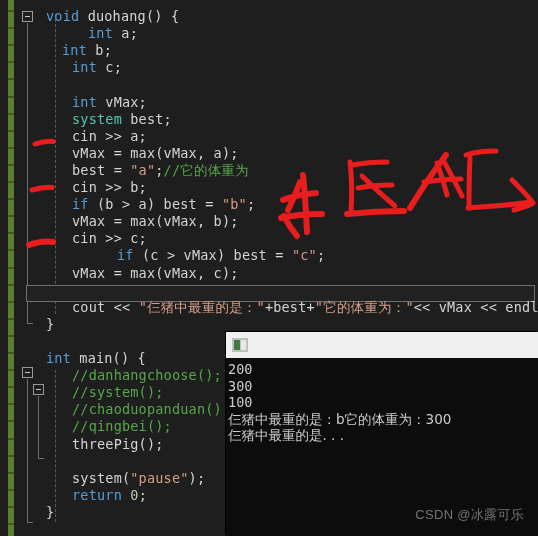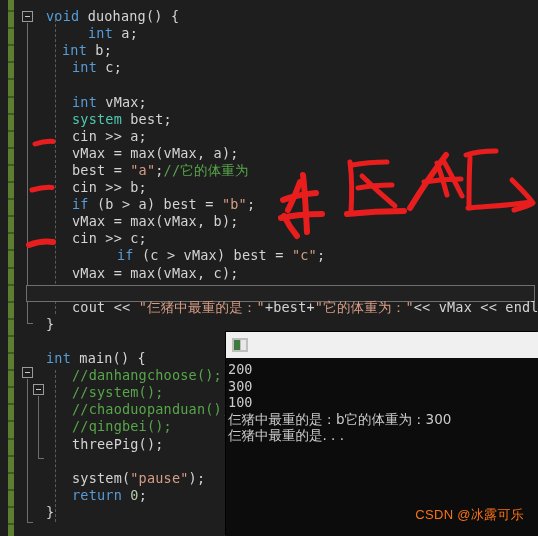--- a/index.html
+++ b/index.html
@@ -49,21 +49,21 @@
   .console-icon{width:16px;height:14px;flex:0 0 auto;position:relative;background:#f0f0f0;}
   .console-icon .k{position:absolute;left:0;top:0;width:16px;height:14px;background:#bfbfbf;}
   .console-icon .g{position:absolute;left:2px;top:2px;width:6px;height:10px;background:#3e7a3e;}
   .console-icon .w{position:absolute;left:9px;top:2px;width:5px;height:10px;background:#e8e8e8;}
   .console-title-text{font-family:"Liberation Sans","DejaVu Sans",sans-serif;font-size:11.5px;
                       color:#555;white-space:nowrap;}
   .console-body{padding:3px 0 0 2px;color:#cccccc;font-size:13.5px;line-height:16.5px;
                 font-family:"DejaVu Sans Mono","Liberation Mono",monospace;white-space:pre;}
   .console-body .cjk{font-family:"DejaVu Sans","Liberation Sans",sans-serif;}
 
-  .watermark{position:absolute;right:14px;bottom:12px;color:#f97316;font-size:13px;
+  .watermark{position:absolute;right:14px;bottom:12px;color:#737373;font-size:13px;
              font-family:"Liberation Sans","DejaVu Sans",sans-serif;letter-spacing:.3px;}
 </style>
 </head>
 <body>
 
 <div id="root">
 
   <div class="editor">
 
     <div class="change-bar" id="changebar">

